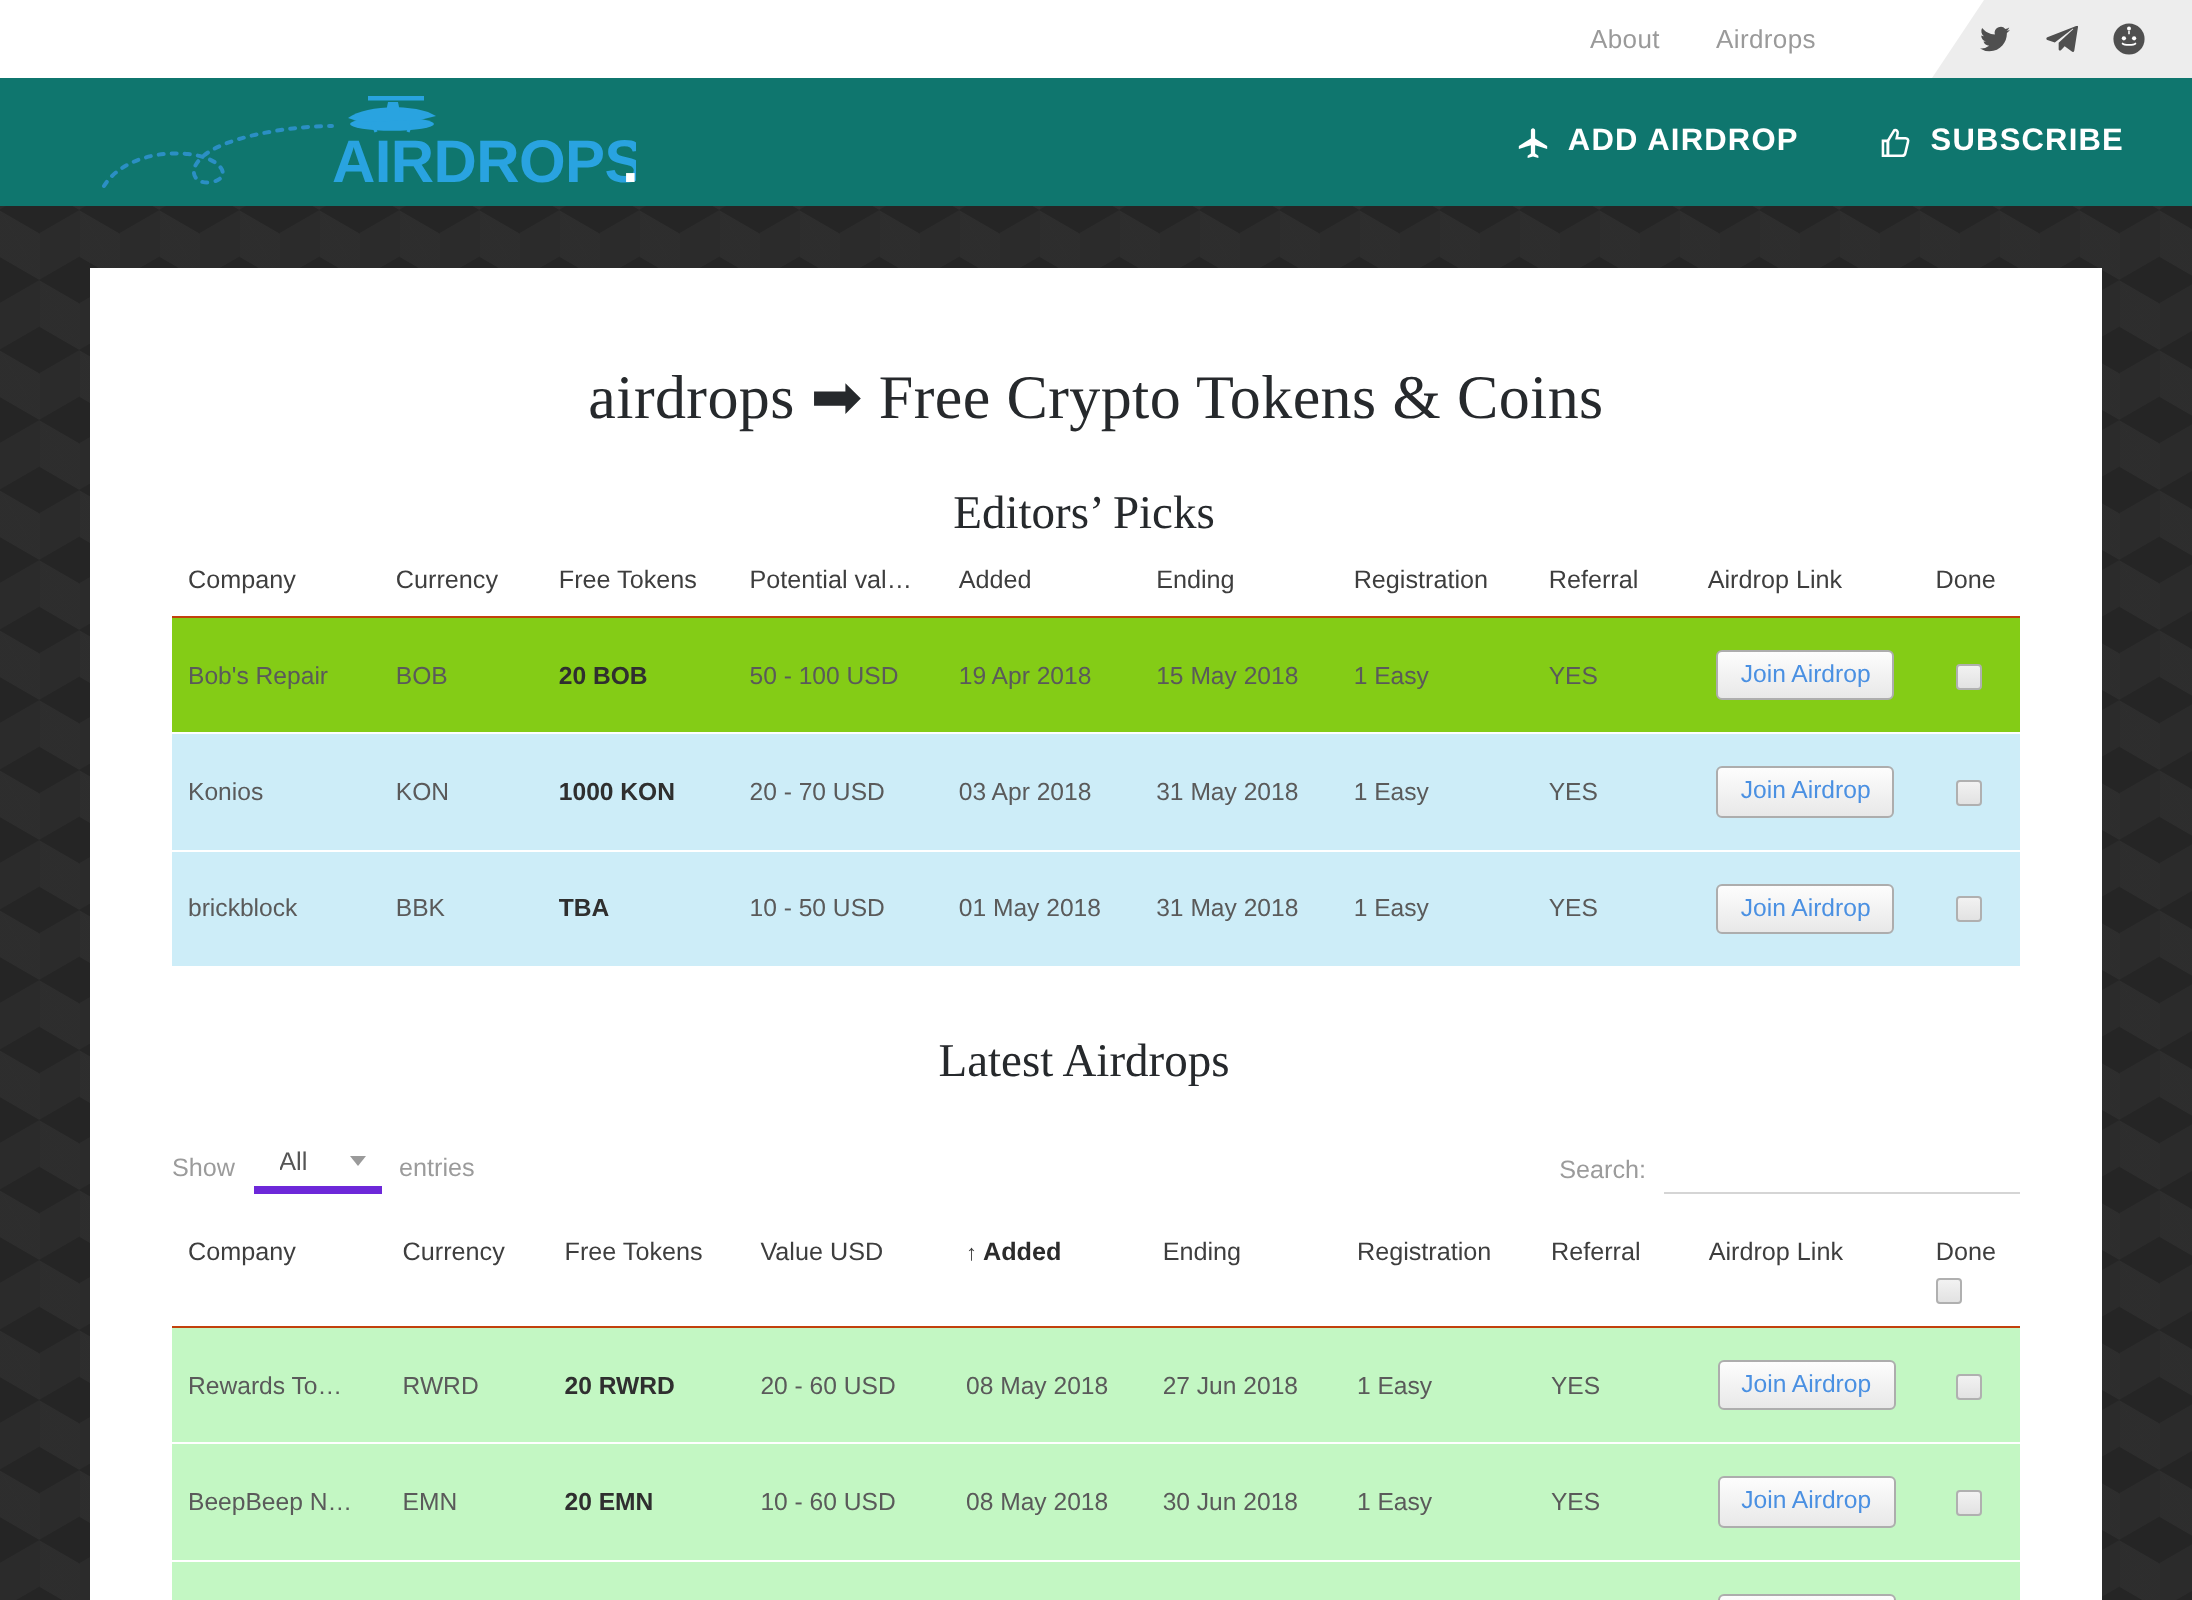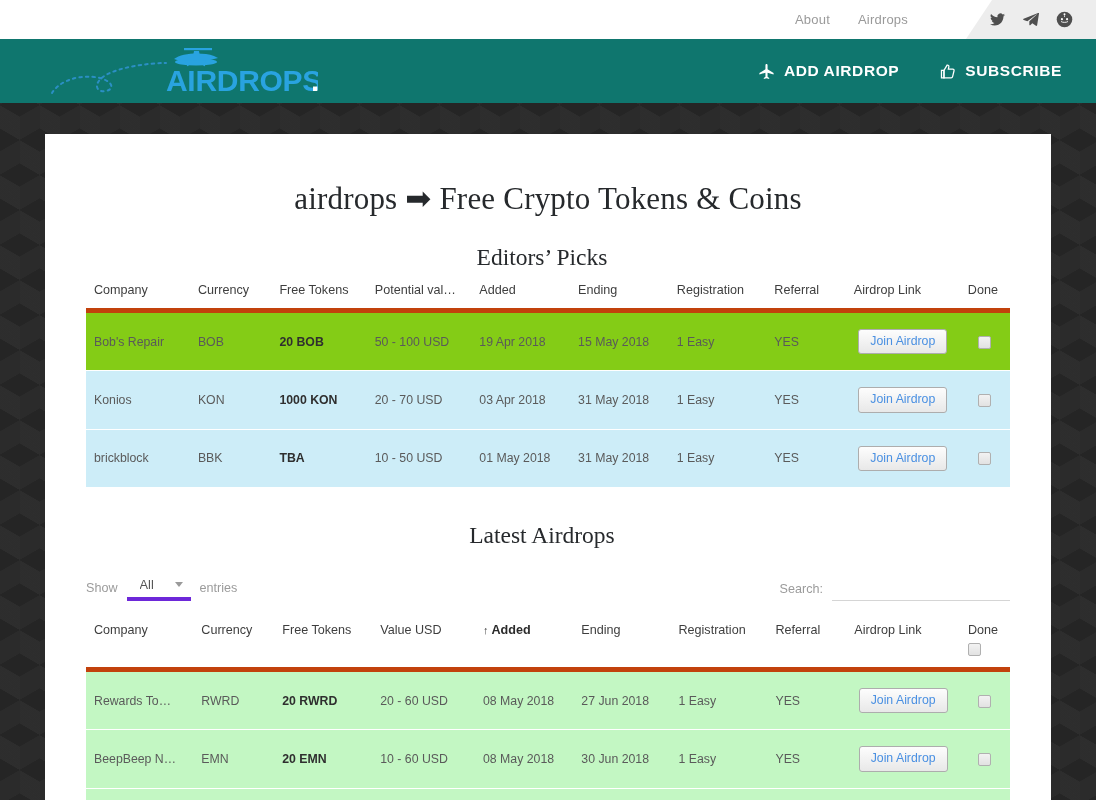--- a/index.html
+++ b/index.html
@@ -115,21 +115,21 @@
     border-collapse: collapse;
     font-size: 12.3px;
     color: #5a5a5a;
   }
   table.dt th {
     font-weight: normal;
     color: #3e3e3e;
     font-size: 12.6px;
     text-align: left;
     padding: 12px 8px 11px 8px;
-    border-bottom: 5px solid #c2410c;
+    border-bottom: 1px solid #c2410c;
     vertical-align: top;
     white-space: nowrap;
   }
   table.dt th.sorted { font-weight: bold; color: #2b2b2b; }
   table.dt td {
     padding: 16px 8px;
     vertical-align: middle;
     white-space: nowrap;
     border-bottom: 1px solid #ffffff;
   }

